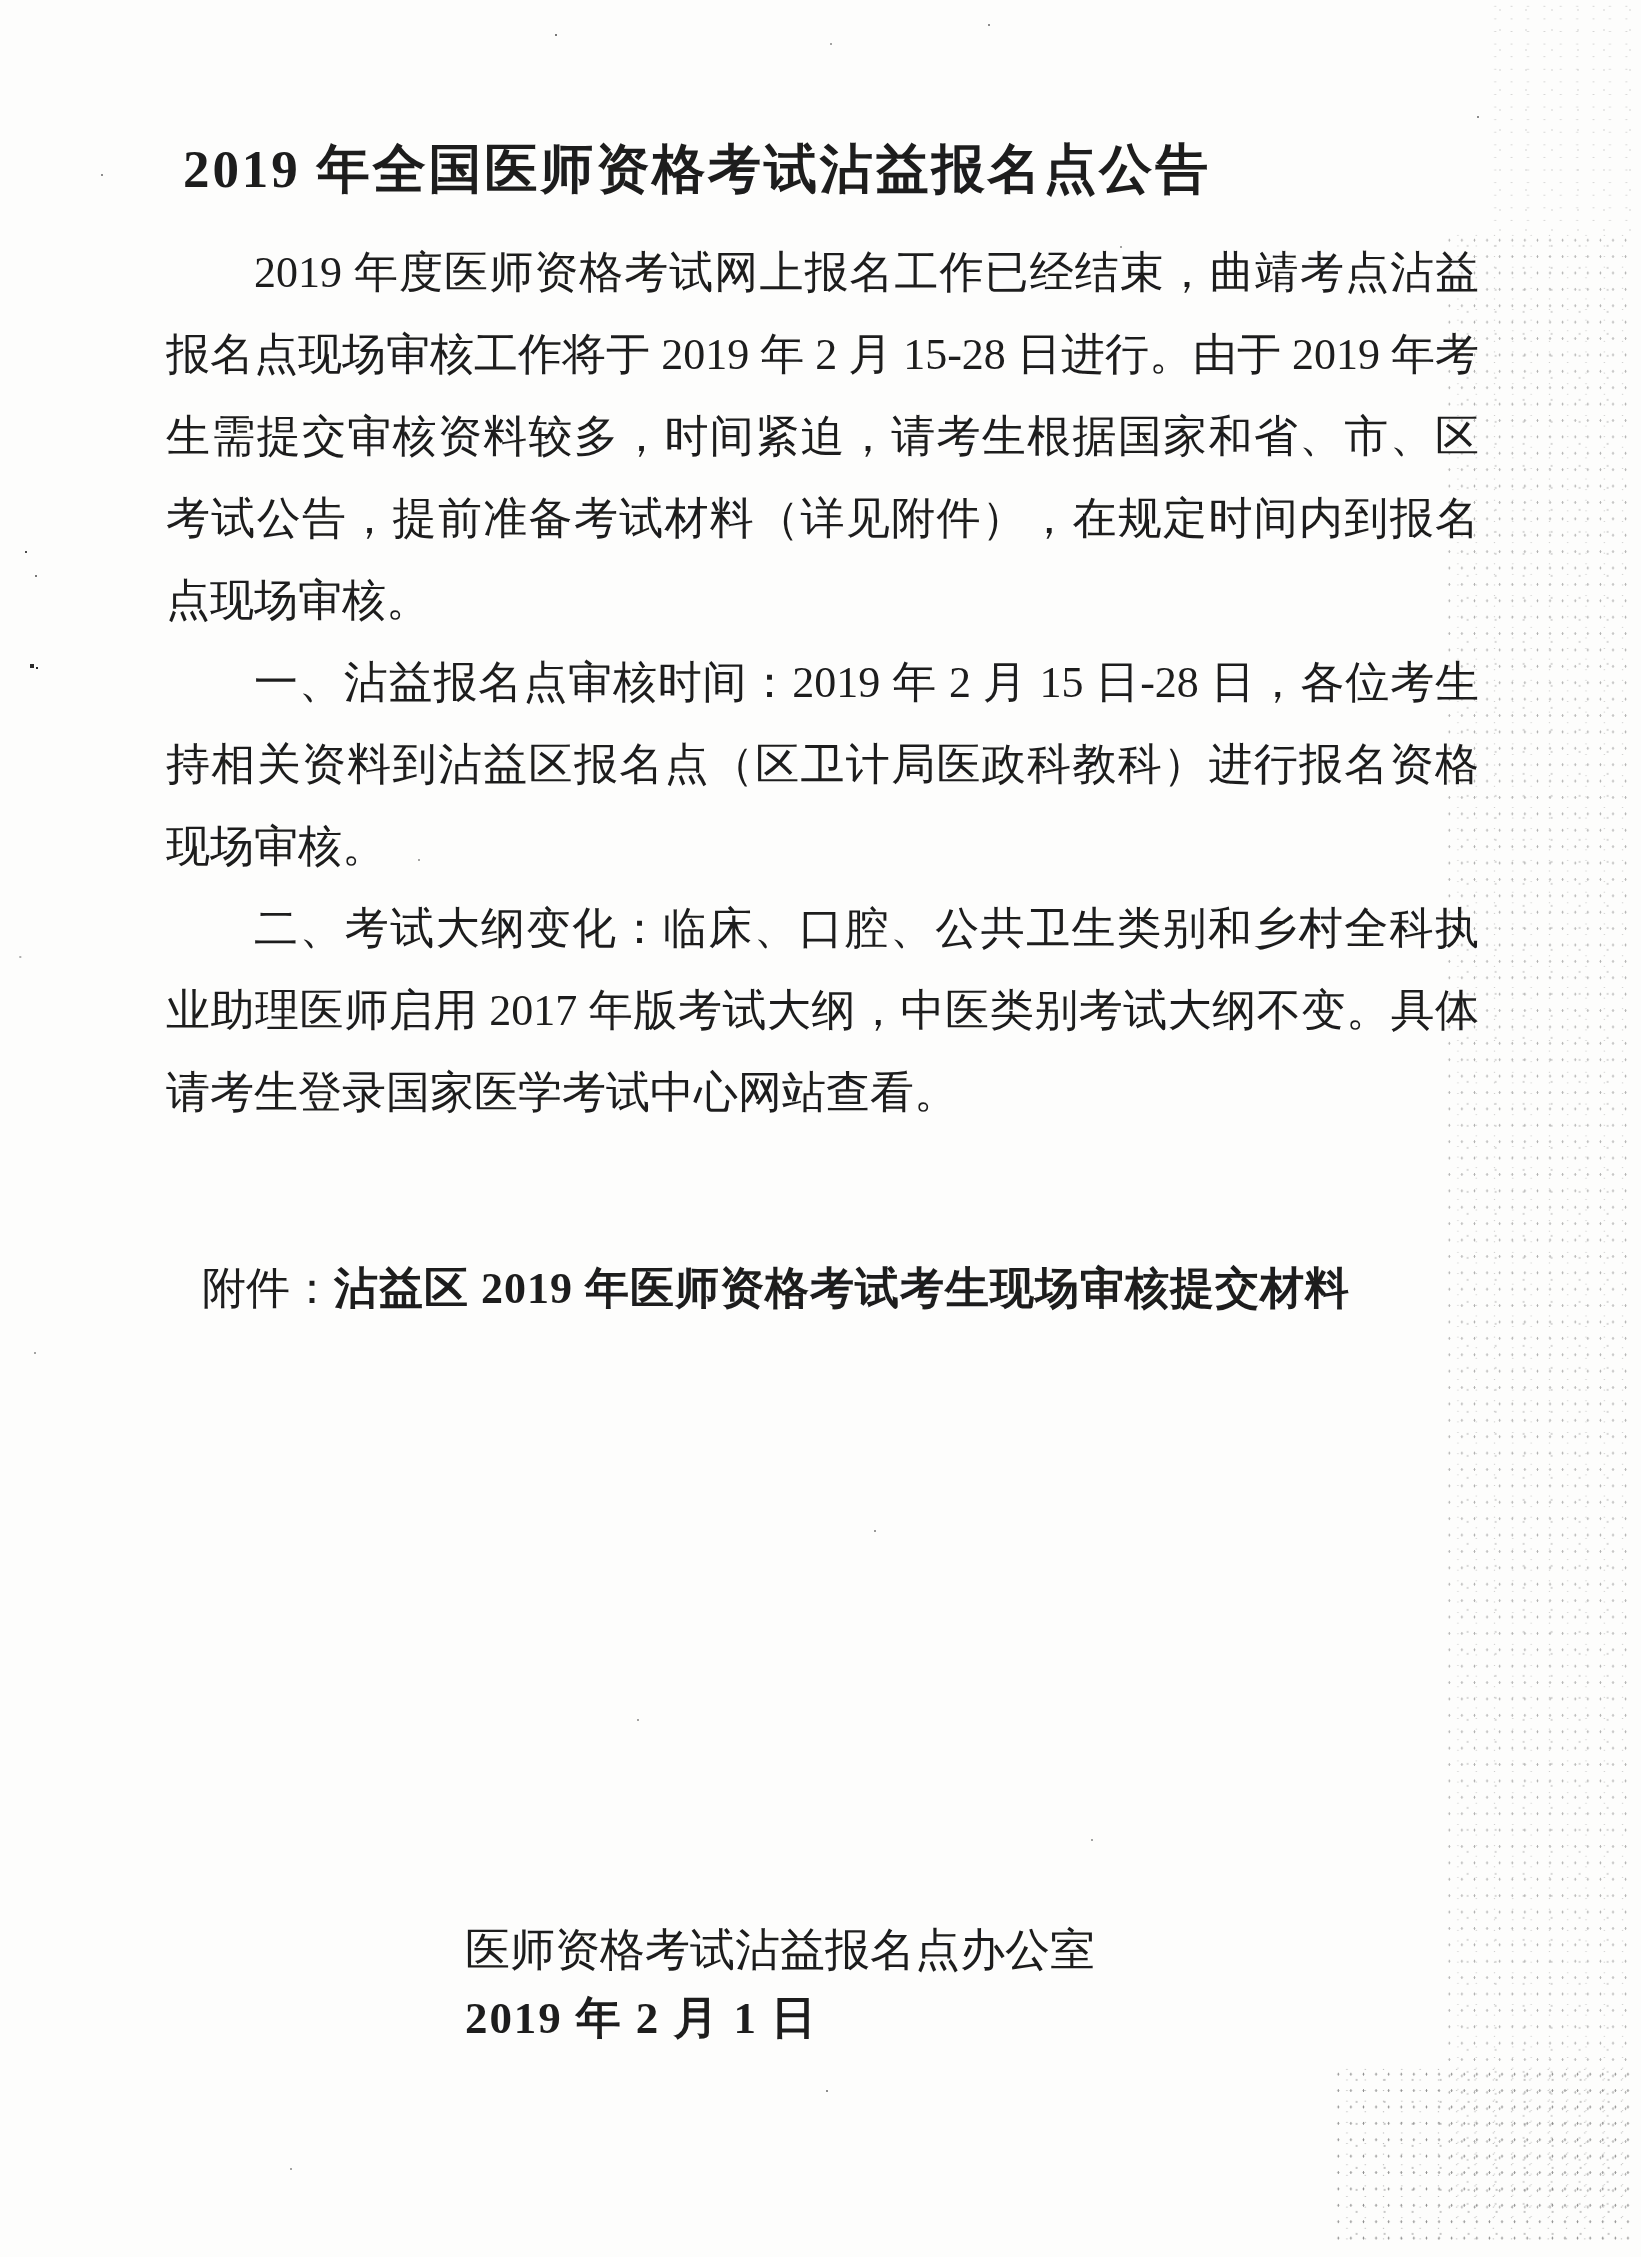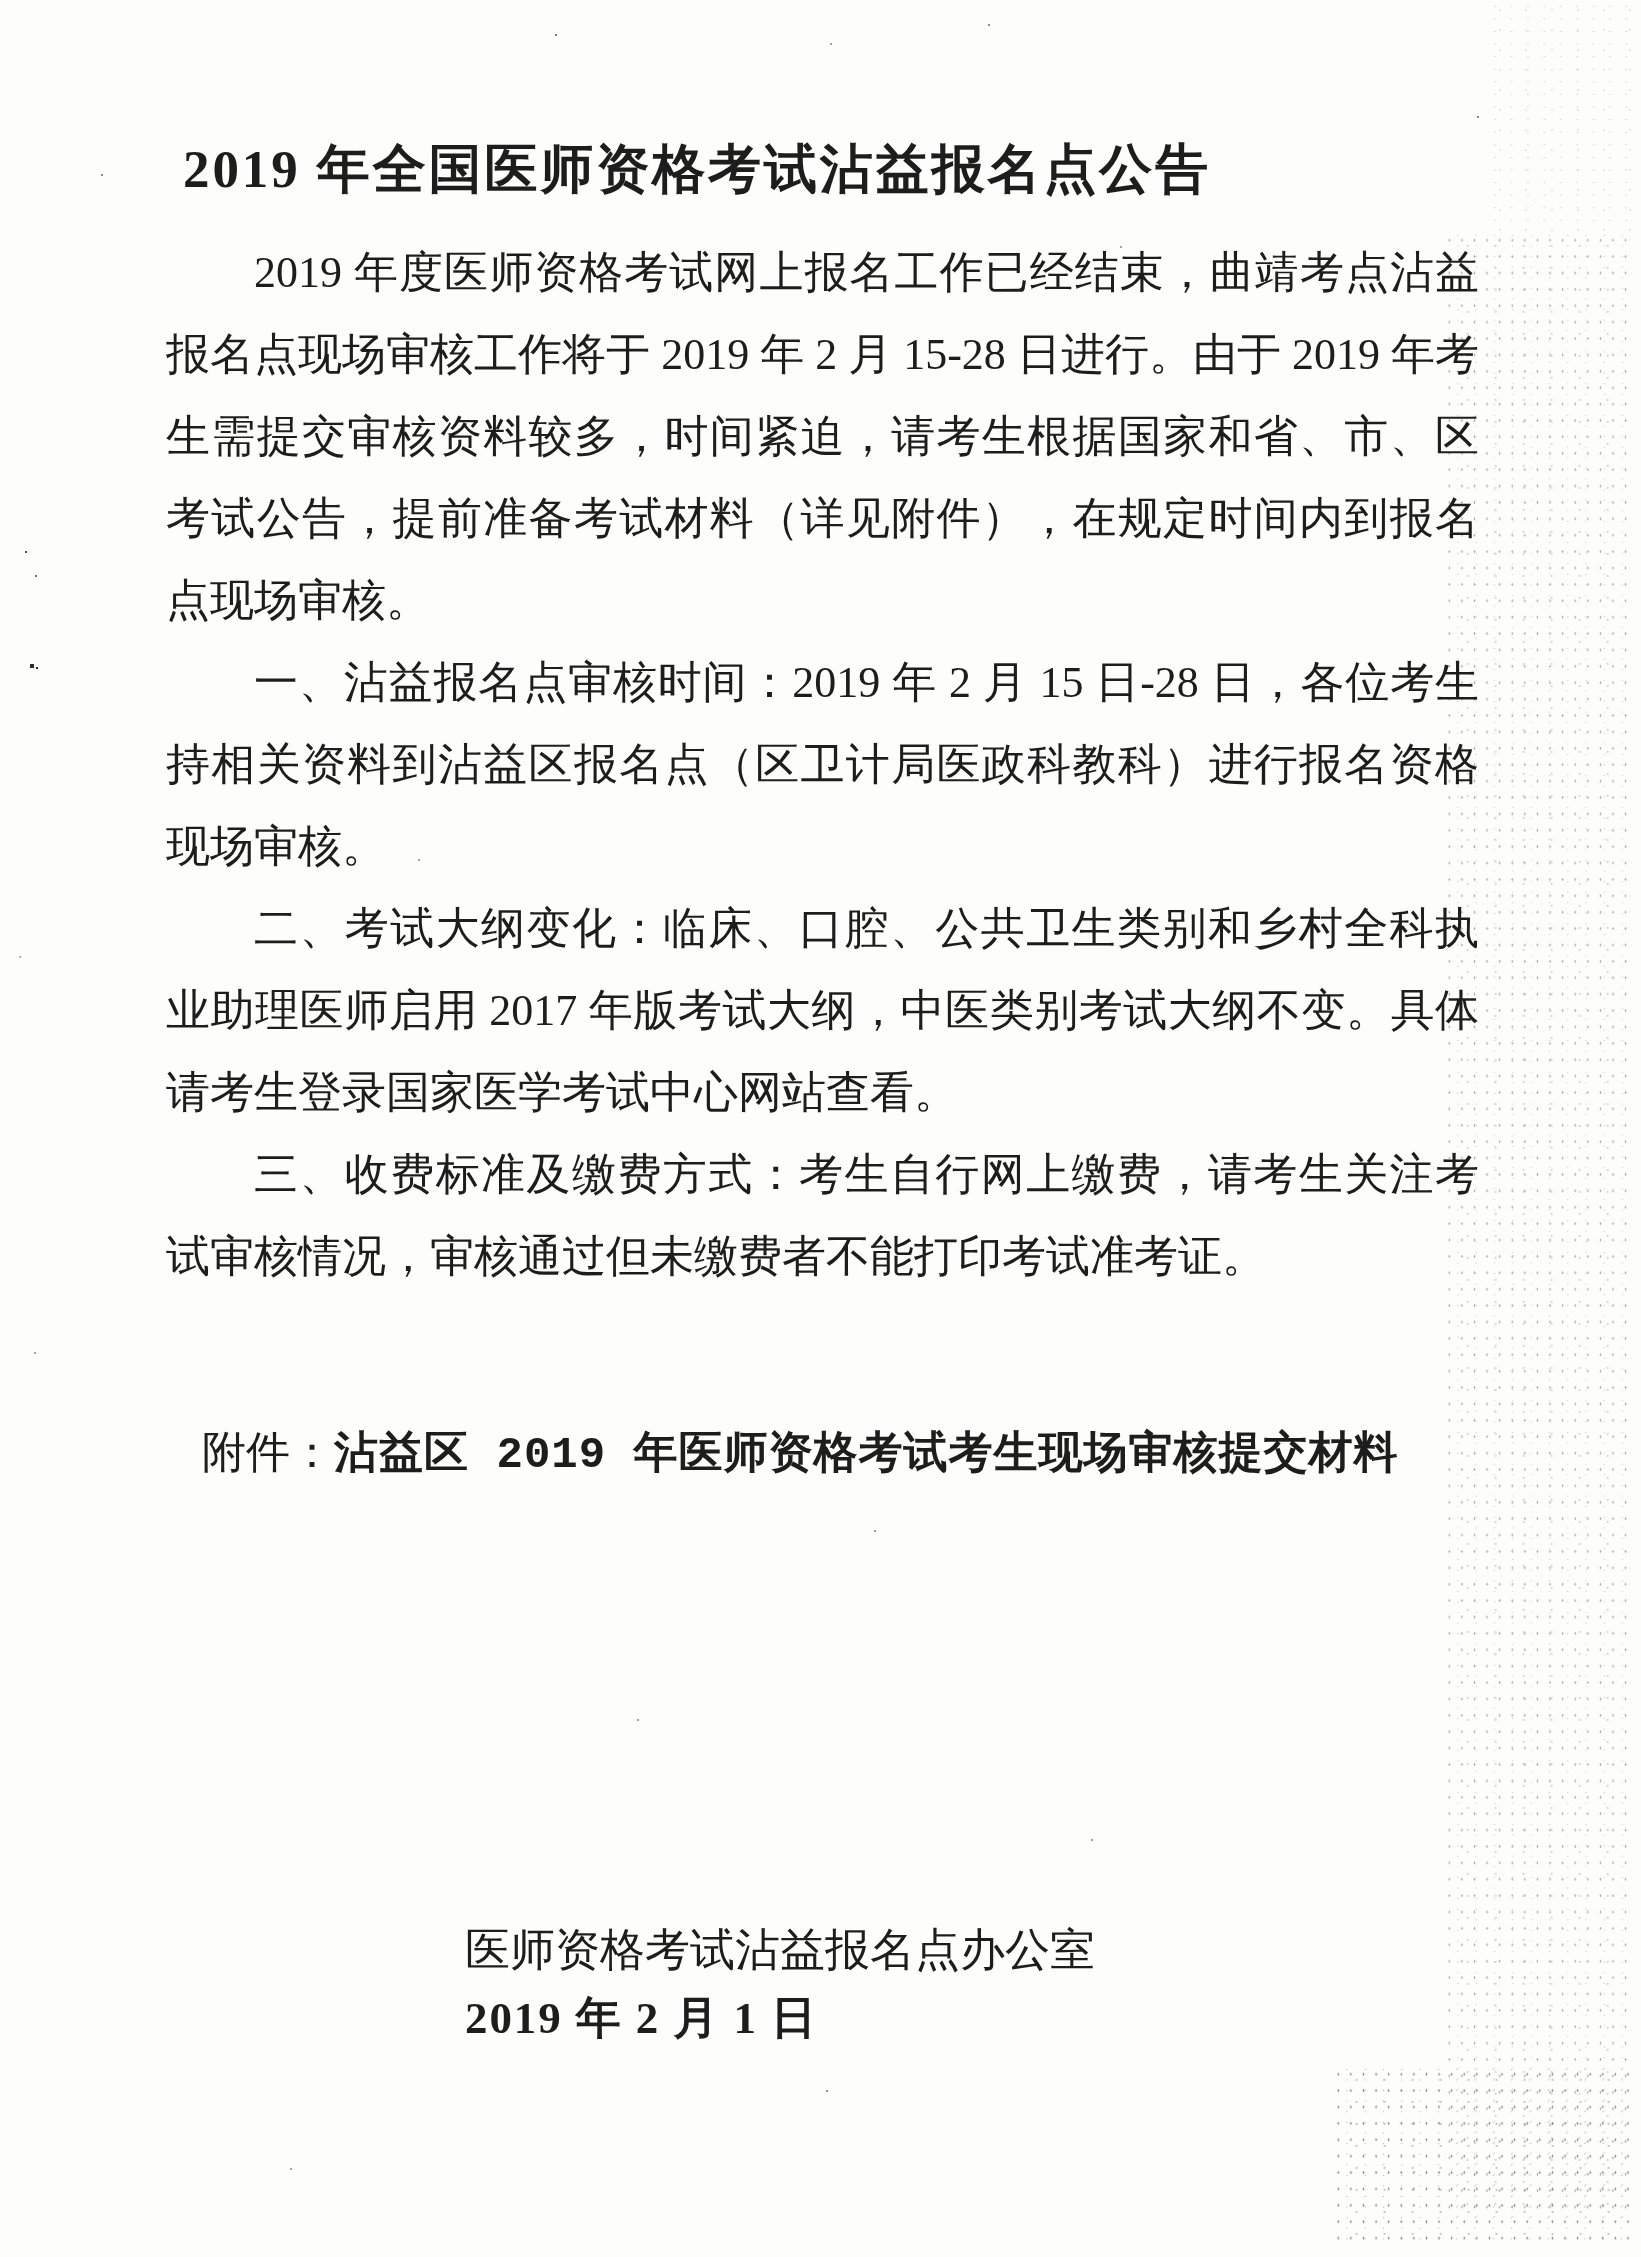--- a/index.html
+++ b/index.html
@@ -31,21 +31,21 @@
     text-align:justify;
     text-justify:inter-character;
   }
   .doc-body p { margin:0; text-indent:2em; }
   
   .attachment {
     margin-top:114px !important;
     text-indent:0.82em !important;
     white-space:nowrap;
   }
-  .attachment .att-title { font-weight:bold; letter-spacing:1px;font-family:Liberation Mono, monospace; }
+  .attachment .att-title { font-weight:bold; letter-spacing:1px; }
   
   .signature {
     position:absolute;
     top:1918px; left:465px; width:888px;
     text-align:left;
     font-size:45px;
     line-height:64px;
   }
   .signature .sig-date { margin-top:3.9px; letter-spacing:1.9px;font-weight:bold; }
   
@@ -99,21 +99,20 @@
   <div class="noise-strip"></div>
   <div class="noise-cloud"></div>
   <div class="speck"></div>
 
   <h1 class="doc-title">2019 年全国医师资格考试沾益报名点公告</h1>
 
   <div class="doc-body">
     <p>2019 年度医师资格考试网上报名工作已经结束，曲靖考点沾益报名点现场审核工作将于 2019 年 2 月 15-28 日进行。由于 2019 年考生需提交审核资料较多，时间紧迫，请考生根据国家和省、市、区考试公告，提前准备考试材料（详见附件），在规定时间内到报名点现场审核。</p>
     <p>一、沾益报名点审核时间：2019 年 2 月 15 日-28 日，各位考生持相关资料到沾益区报名点（区卫计局医政科教科）进行报名资格现场审核。</p>
     <p>二、考试大纲变化：临床、口腔、公共卫生类别和乡村全科执业助理医师启用 2017 年版考试大纲，中医类别考试大纲不变。具体请考生登录国家医学考试中心网站查看。</p>
-    <p>三、收费标准及缴费方式：考生自行网上缴费，请考生关注考试审核情况，审核通过但未缴费者不能打印考试准考证。</p>
 
     <p class="attachment"><span class="att-label">附件：</span><span class="att-title">沾益区 2019 年医师资格考试考生现场审核提交材料</span></p>
   </div>
 
   <div class="signature">
     <div class="sig-office">医师资格考试沾益报名点办公室</div>
     <div class="sig-date">2019 年 2 月 1 日</div>
   </div>
 
 </div>

